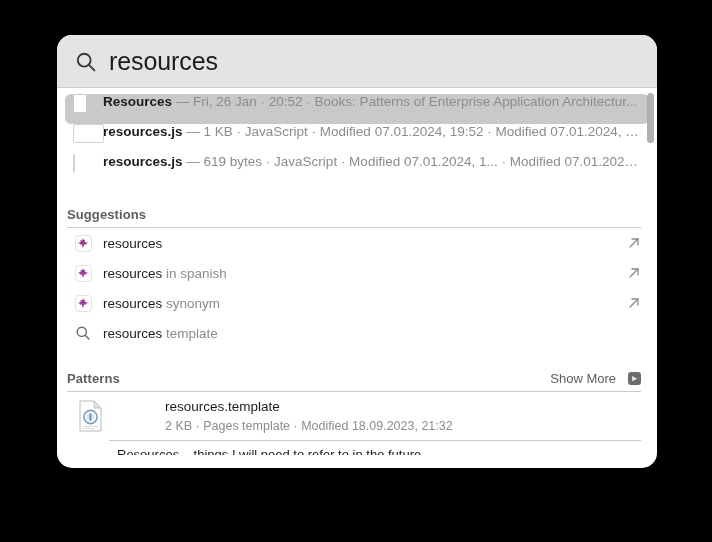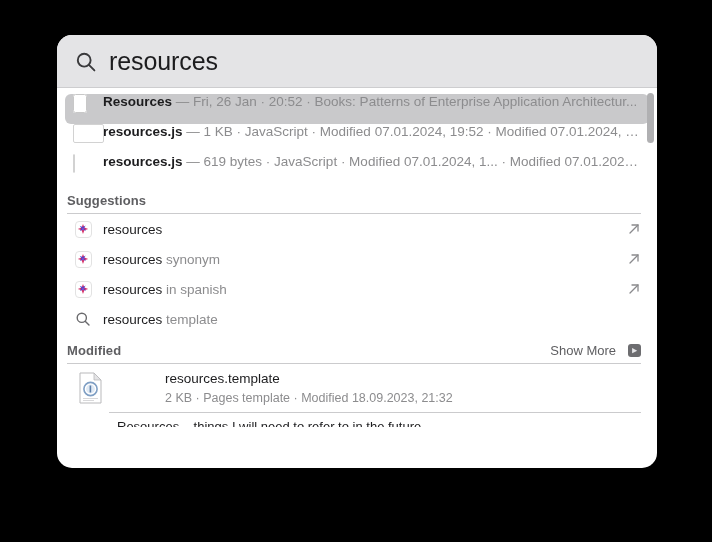--- a/index.html
+++ b/index.html
@@ -147,21 +147,21 @@
   }
   .icon-doc .tline.short { margin-right: 7px; }
 
   
   .section-header {
     display: flex;
     align-items: center;
     justify-content: space-between;
     padding: 0 16px 0 10px;
     height: 26px;
-    margin-top: 3px;
+    margin-top: 17px;
   }
   .section-title {
     font-size: 13px;
     font-weight: 700;
     color: #5e5e61;
     letter-spacing: 0.1px;
   }
   .show-more {
     display: flex;
     align-items: center;
@@ -366,60 +366,60 @@
     <div class="sugg-row">
       <span class="sugg-icon-wrap">
         <span class="icon-siri">
           <svg viewBox="0 0 16 16" width="14" height="14">
             <path d="M8 2.2 L9.6 6.4 L14 7.9 L9.6 9.3 L8 13.7 L6.4 9.3 L2 7.9 L6.4 6.4 Z" fill="#d6356b"></path>
             <path d="M4.2 4.4 L6.2 7.1 L4.4 10.6 L7.8 8.6 L11.6 10.2 L9.2 7.2 L11.0 4.0 L7.6 5.8 Z" fill="#3a3ad0" opacity="0.85"></path>
             <circle cx="8" cy="7.9" r="1.5" fill="#7b4fd0" opacity="0.9"></circle>
           </svg>
         </span>
       </span>
-      <span class="sugg-text"><span class="q">resources</span><span> synonym</span></span>
+      <span class="sugg-text"><span class="q">resources</span><span> in spanish</span></span>
       <span class="sugg-arrow">
         <svg viewBox="0 0 14 14" width="14" height="14" fill="none" stroke="#8a8a8d" stroke-width="1.3" stroke-linecap="round" stroke-linejoin="round">
           <line x1="3" y1="11" x2="11" y2="3"></line>
           <polyline points="5,3 11,3 11,9"></polyline>
         </svg>
       </span>
     </div>
 
     <div class="sugg-row">
       <span class="sugg-icon-wrap">
         <span class="icon-siri">
           <svg viewBox="0 0 16 16" width="14" height="14">
             <path d="M8 2.2 L9.6 6.4 L14 7.9 L9.6 9.3 L8 13.7 L6.4 9.3 L2 7.9 L6.4 6.4 Z" fill="#d6356b"></path>
             <path d="M4.2 4.4 L6.2 7.1 L4.4 10.6 L7.8 8.6 L11.6 10.2 L9.2 7.2 L11.0 4.0 L7.6 5.8 Z" fill="#3a3ad0" opacity="0.85"></path>
             <circle cx="8" cy="7.9" r="1.5" fill="#7b4fd0" opacity="0.9"></circle>
           </svg>
         </span>
       </span>
-      <span class="sugg-text"><span class="q">resources</span><span> in spanish</span></span>
+      <span class="sugg-text"><span class="q">resources</span><span> synonym</span></span>
       <span class="sugg-arrow">
         <svg viewBox="0 0 14 14" width="14" height="14" fill="none" stroke="#8a8a8d" stroke-width="1.3" stroke-linecap="round" stroke-linejoin="round">
           <line x1="3" y1="11" x2="11" y2="3"></line>
           <polyline points="5,3 11,3 11,9"></polyline>
         </svg>
       </span>
     </div>
 
     <div class="sugg-row">
       <span class="sugg-icon-wrap">
         <svg class="icon-magnifier-small" viewBox="0 0 16 16" fill="none" stroke="#6a6a6d" stroke-width="1.4">
           <circle cx="6.8" cy="6.8" r="4.6"></circle>
           <line x1="10.2" y1="10.2" x2="14" y2="14" stroke-linecap="round"></line>
         </svg>
       </span>
       <span class="sugg-text"><span class="q">resources</span><span> template</span></span>
     </div>
 
     <div class="section-header">
-      <span class="section-title">Modified</span>
+      <span class="section-title">Patterns</span>
       <span class="show-more">
         <span>Show More</span>
         <span class="show-more-badge">▸</span>
       </span>
     </div>
     <div class="section-divider"></div>
 
     <div class="doc-row">
       <span class="doc-icon-wrap">
         <svg class="icon-pages" viewBox="0 0 25 32">

